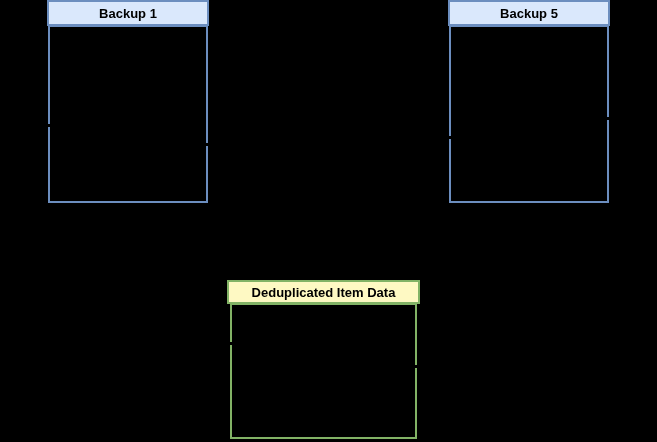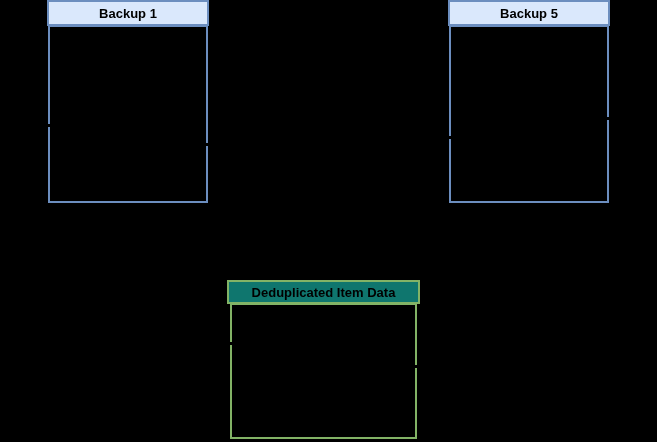--- a/index.html
+++ b/index.html
@@ -29,21 +29,21 @@
     white-space: nowrap;
   }
   .node-body {
     position: absolute;
     box-sizing: border-box;
     border: 2px solid;
     background: transparent;
   }
   .blue-header  { background: #dae8fc; border-color: #6c8ebf; }
   .blue-body    { border-color: #6c8ebf; }
-  .green-header { background: #0f766e; border-color: #82b366; }
+  .green-header { background: #fef9c3; border-color: #82b366; }
   .green-body   { border-color: #82b366; }
 
   
   .backup1-header { left: 47px;  top: 0px;   width: 162px; height: 26px; }
   .backup1-body   { left: 48px;  top: 25px;  width: 160px; height: 178px; }
 
   
   .backup2-header { left: 448px; top: 0px;   width: 162px; height: 26px; }
   .backup2-body   { left: 449px; top: 25px;  width: 160px; height: 178px; }
 

